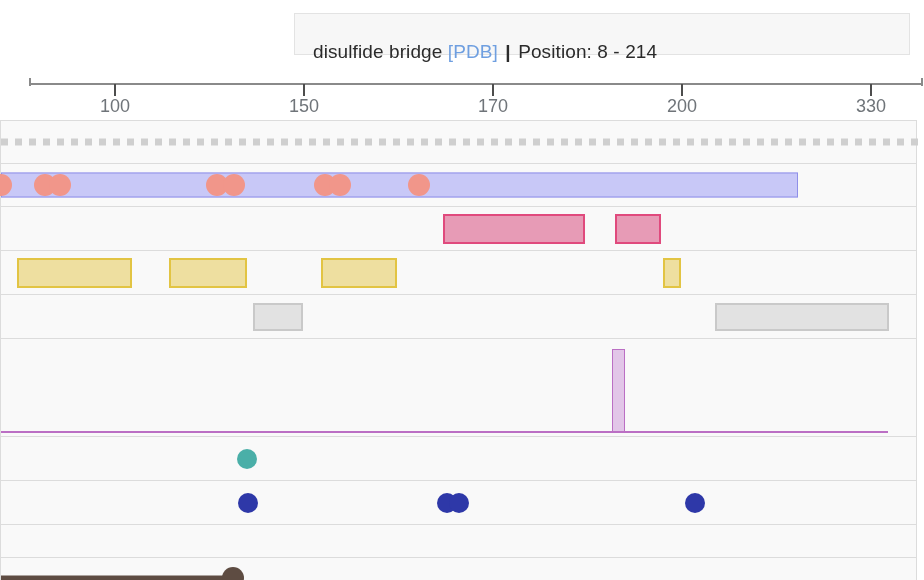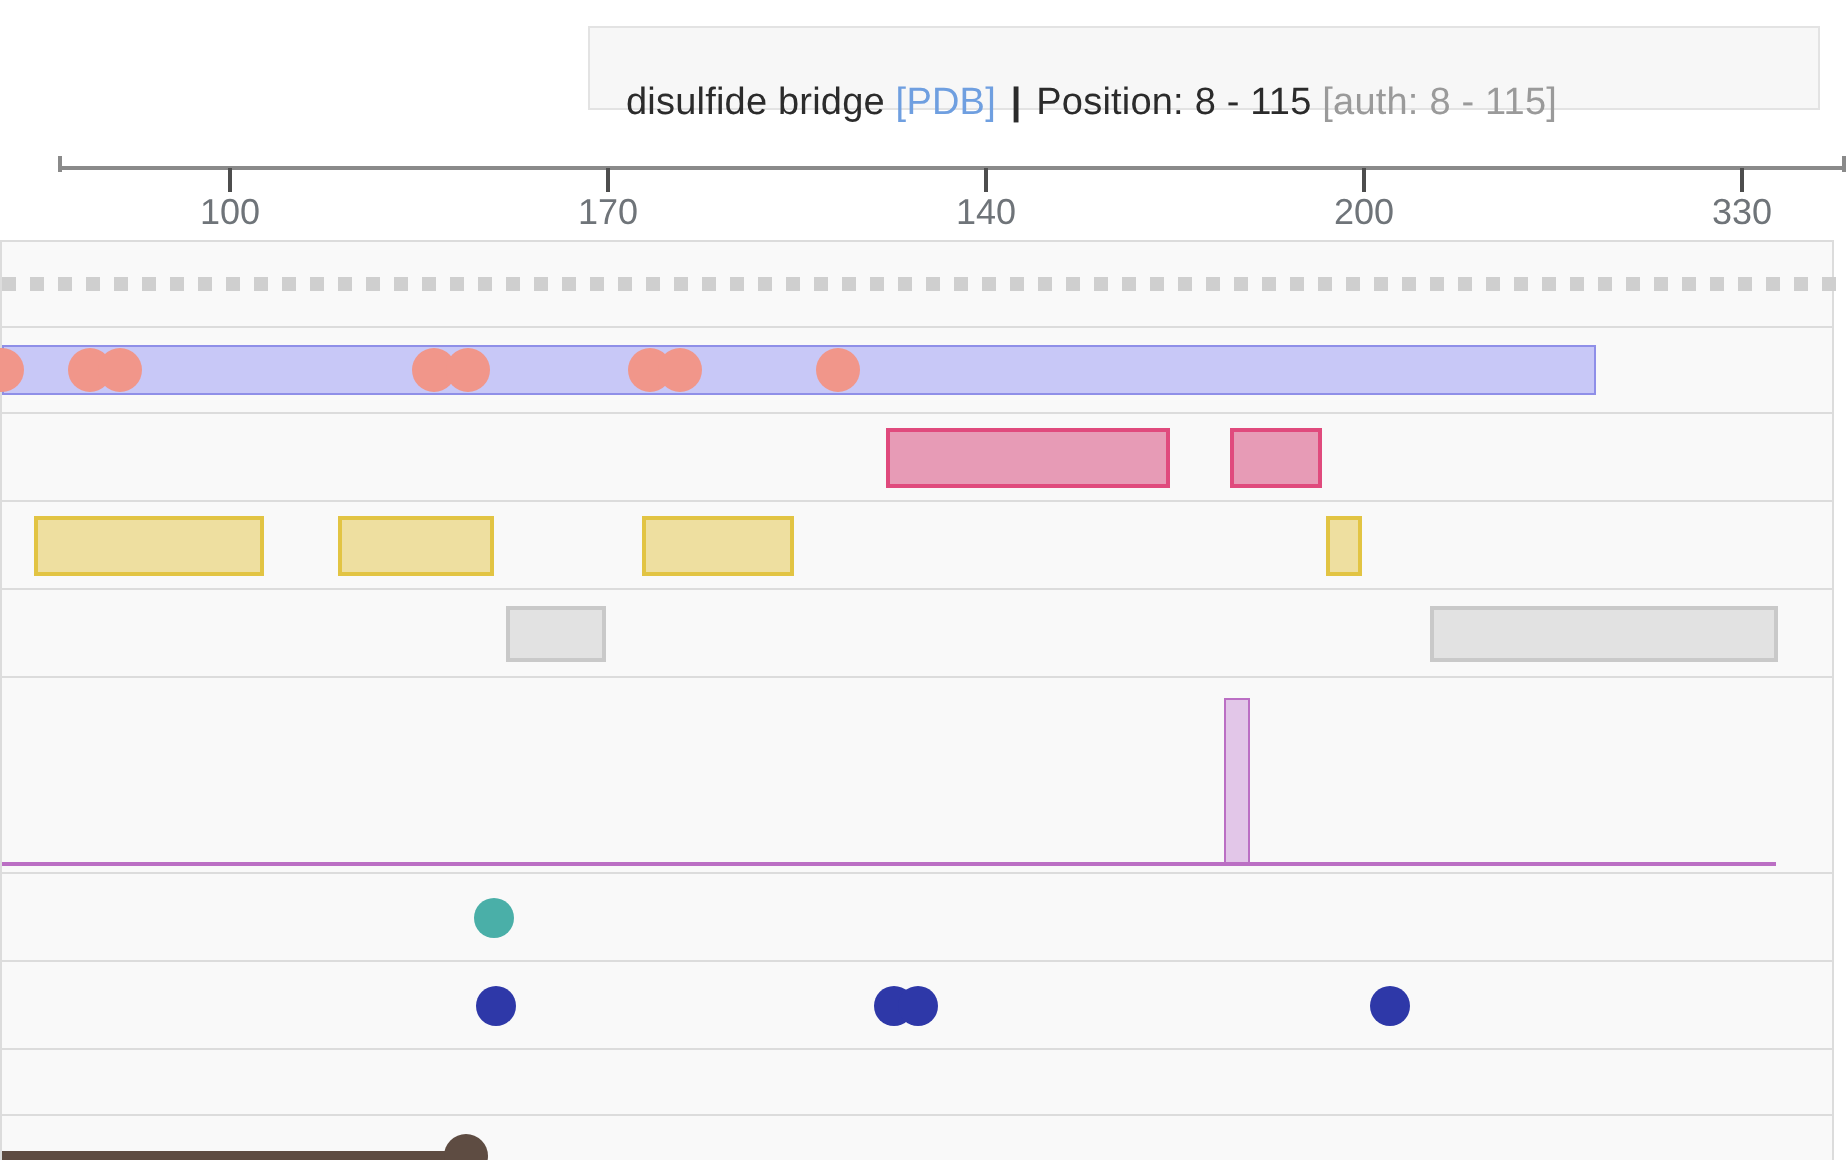--- a/index.html
+++ b/index.html
@@ -142,36 +142,35 @@
   <span class="ttext">disulfide bridge</span>
   <span class="ttext">&nbsp;</span>
   <span class="ttext db">[</span>
     <span class="ttext db">PDB</span>
     <span class="ttext db">]</span>
   <span class="ttext">&nbsp;</span>
   <span class="ttext sep">|</span>
   <span class="ttext">&nbsp;</span>
   <span class="ttext">Position:</span>
   <span class="ttext">&nbsp;</span>
-  <span class="ttext">8 - 115</span>
-  <span class="ttext">&nbsp;</span>
-  <span class="ttext auth">[auth: 8 - 115]</span>
+  <span class="ttext">8 - 214</span>
+  <span class="ttext">&nbsp;</span>
 </div>
 
 <div id="axis">
   <div class="axisline"></div>
   <div id="axis-marks">
       <div class="endcap" style="left: 0px;"></div>
       <div class="endcap" style="left: 892px;"></div>
       <div class="tick" style="left: 85px;"></div>
       <div class="tlabel" style="left: 86px;">100</div>
       <div class="tick" style="left: 274px;"></div>
-      <div class="tlabel" style="left: 275px;">170</div>
+      <div class="tlabel" style="left: 275px;">150</div>
       <div class="tick" style="left: 463px;"></div>
-      <div class="tlabel" style="left: 464px;">140</div>
+      <div class="tlabel" style="left: 464px;">170</div>
       <div class="tick" style="left: 652px;"></div>
       <div class="tlabel" style="left: 653px;">200</div>
       <div class="tick" style="left: 841px;"></div>
       <div class="tlabel" style="left: 842px;">330</div>
     </div>
 </div>
 
 <div id="tracks">
     <div class="row first" style="top: 0px; height: 44px;">
       <div class="seqdots"></div>

